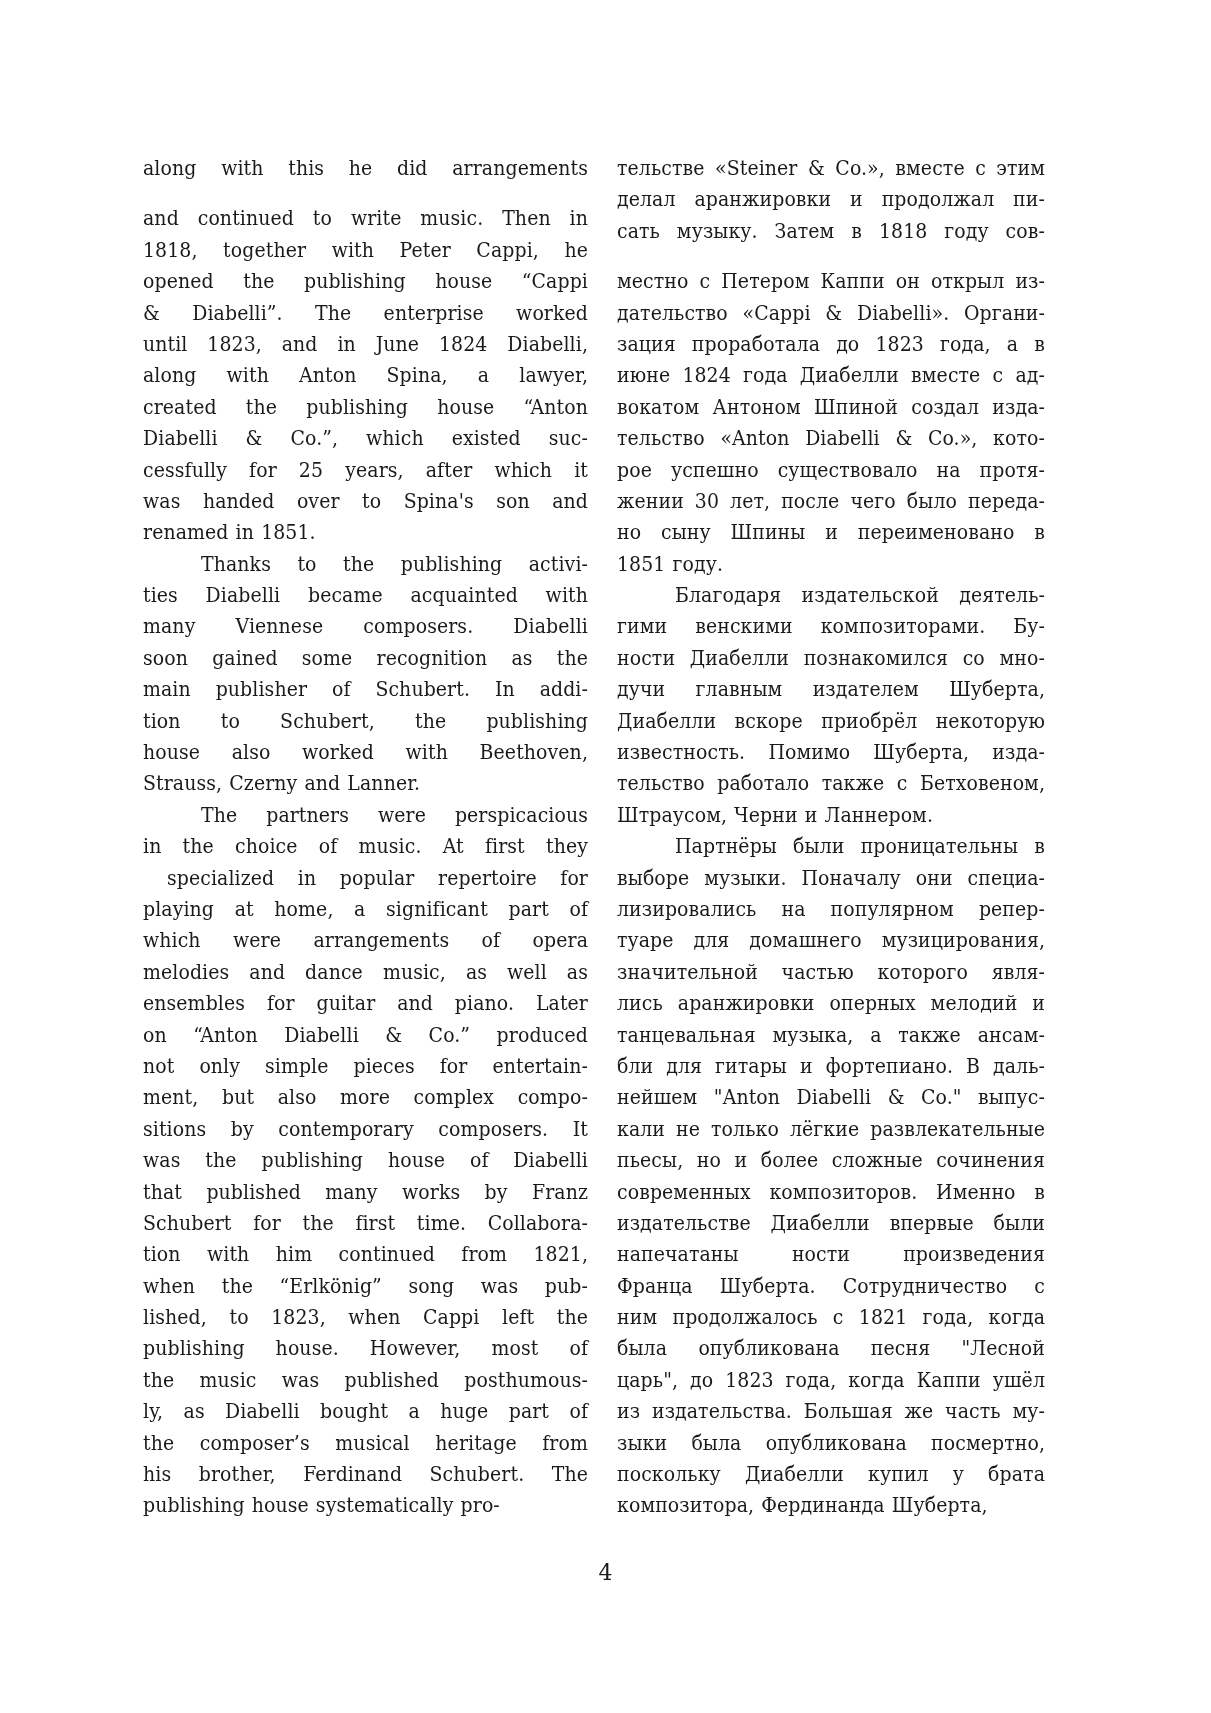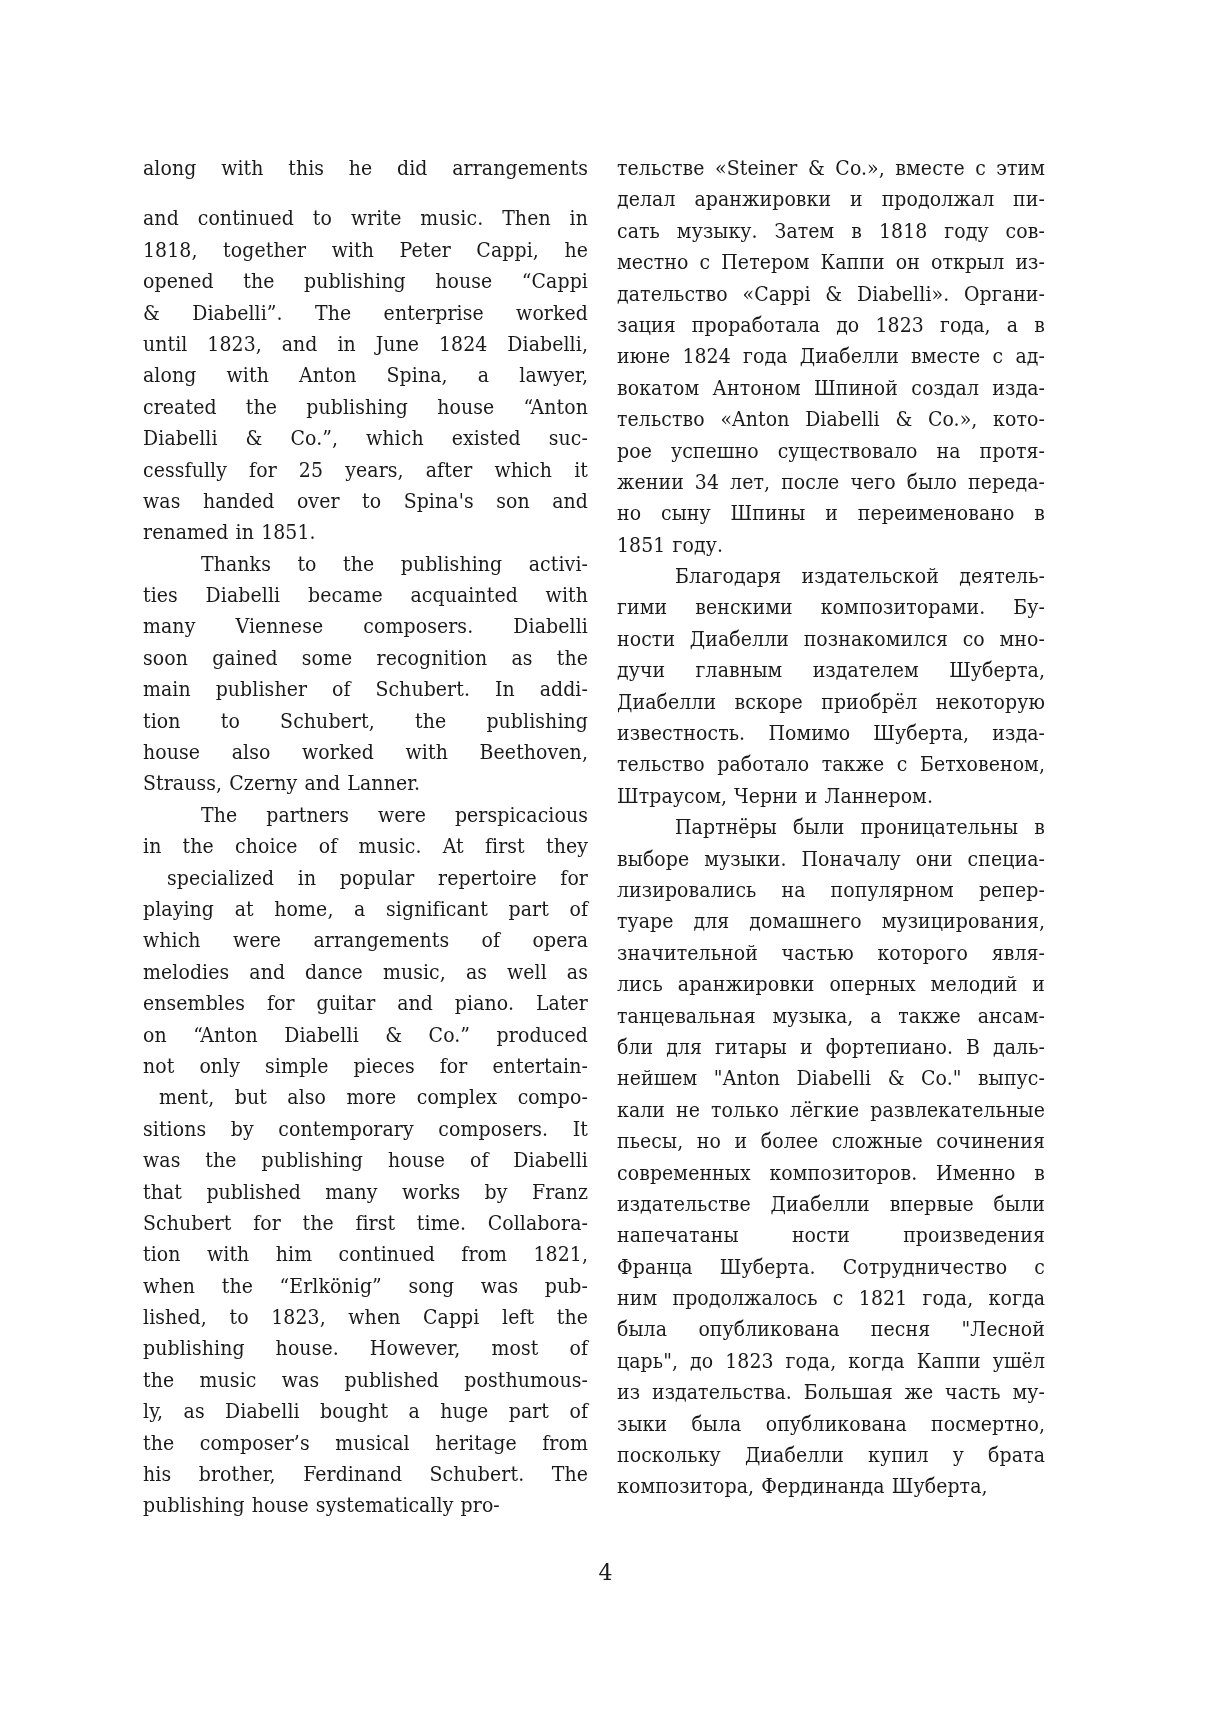--- a/index.html
+++ b/index.html
@@ -66,49 +66,49 @@
     <div>
         <div class="line indent" style="white-space: nowrap;">The partners were perspicacious</div>
         <div class="line" style="white-space: nowrap;">in the choice of music. At first they</div>
         <div class="line" style="white-space: nowrap; margin-left: 24px;">specialized in popular repertoire for</div>
         <div class="line" style="white-space: nowrap;">playing at home, a significant part of</div>
         <div class="line" style="white-space: nowrap;">which were arrangements of opera</div>
         <div class="line" style="white-space: nowrap;">melodies and dance music, as well as</div>
         <div class="line" style="white-space: nowrap;">ensembles for guitar and piano. Later</div>
         <div class="line" style="white-space: nowrap;">on “Anton Diabelli &amp; Co.” produced</div>
         <div class="line" style="white-space: nowrap;">not only simple pieces for entertain-</div>
-        <div class="line" style="white-space: nowrap; margin-left: 16px;">ment, but also more complex compo-</div>
+        <div class="line" style="white-space: nowrap;">ment, but also more complex compo-</div>
         <div class="line" style="white-space: nowrap;">sitions by contemporary composers. It</div>
         <div class="line" style="white-space: nowrap;">was the publishing house of Diabelli</div>
         <div class="line" style="white-space: nowrap;">that published many works by Franz</div>
         <div class="line" style="white-space: nowrap;">Schubert for the first time. Collabora-</div>
         <div class="line" style="white-space: nowrap;">tion with him continued from 1821,</div>
         <div class="line" style="white-space: nowrap;">when the “Erlkönig” song was pub-</div>
         <div class="line" style="white-space: nowrap;">lished, to 1823, when Cappi left the</div>
         <div class="line" style="white-space: nowrap;">publishing house. However, most of</div>
         <div class="line" style="white-space: nowrap;">the music was published posthumous-</div>
         <div class="line" style="white-space: nowrap;">ly, as Diabelli bought a huge part of</div>
         <div class="line" style="white-space: nowrap;">the composer’s musical heritage from</div>
         <div class="line" style="white-space: nowrap;">his brother, Ferdinand Schubert. The</div>
         <div class="line last" style="white-space: nowrap;">publishing house systematically pro-</div>
       </div>
   </div>
   <div class="col col-right">
     <div>
         <div class="line" style="white-space: nowrap;">тельстве «Steiner &amp; Co.», вместе с этим</div>
         <div class="line" style="white-space: nowrap;">делал аранжировки и продолжал пи-</div>
         <div class="line" style="white-space: nowrap;">сать музыку. Затем в 1818 году сов-</div>
-        <div class="line" style="white-space: nowrap;">местно с Петером Каппи он открыл из-</div>
+        <div class="line" style="white-space: nowrap; margin-top: 19px;">местно с Петером Каппи он открыл из-</div>
         <div class="line" style="white-space: nowrap;">дательство «Cappi &amp; Diabelli». Органи-</div>
         <div class="line" style="white-space: nowrap;">зация проработала до 1823 года, а в</div>
         <div class="line" style="white-space: nowrap;">июне 1824 года Диабелли вместе с ад-</div>
         <div class="line" style="white-space: nowrap;">вокатом Антоном Шпиной создал изда-</div>
         <div class="line" style="white-space: nowrap;">тельство «Anton Diabelli &amp; Co.», кото-</div>
         <div class="line" style="white-space: nowrap;">рое успешно существовало на протя-</div>
-        <div class="line" style="white-space: nowrap;">жении 34 лет, после чего было переда-</div>
+        <div class="line" style="white-space: nowrap;">жении 30 лет, после чего было переда-</div>
         <div class="line" style="white-space: nowrap;">но сыну Шпины и переименовано в</div>
         <div class="line last" style="white-space: nowrap;">1851 году.</div>
       </div>
     <div>
         <div class="line indent" style="white-space: nowrap;">Благодаря издательской деятель-</div>
         <div class="line" style="white-space: nowrap;">гими венскими композиторами. Бу-</div>
         <div class="line" style="white-space: nowrap;">ности Диабелли познакомился со мно-</div>
         <div class="line" style="white-space: nowrap;">дучи главным издателем Шуберта,</div>
         <div class="line" style="white-space: nowrap;">Диабелли вскоре приобрёл некоторую</div>
         <div class="line" style="white-space: nowrap;">известность. Помимо Шуберта, изда-</div>

